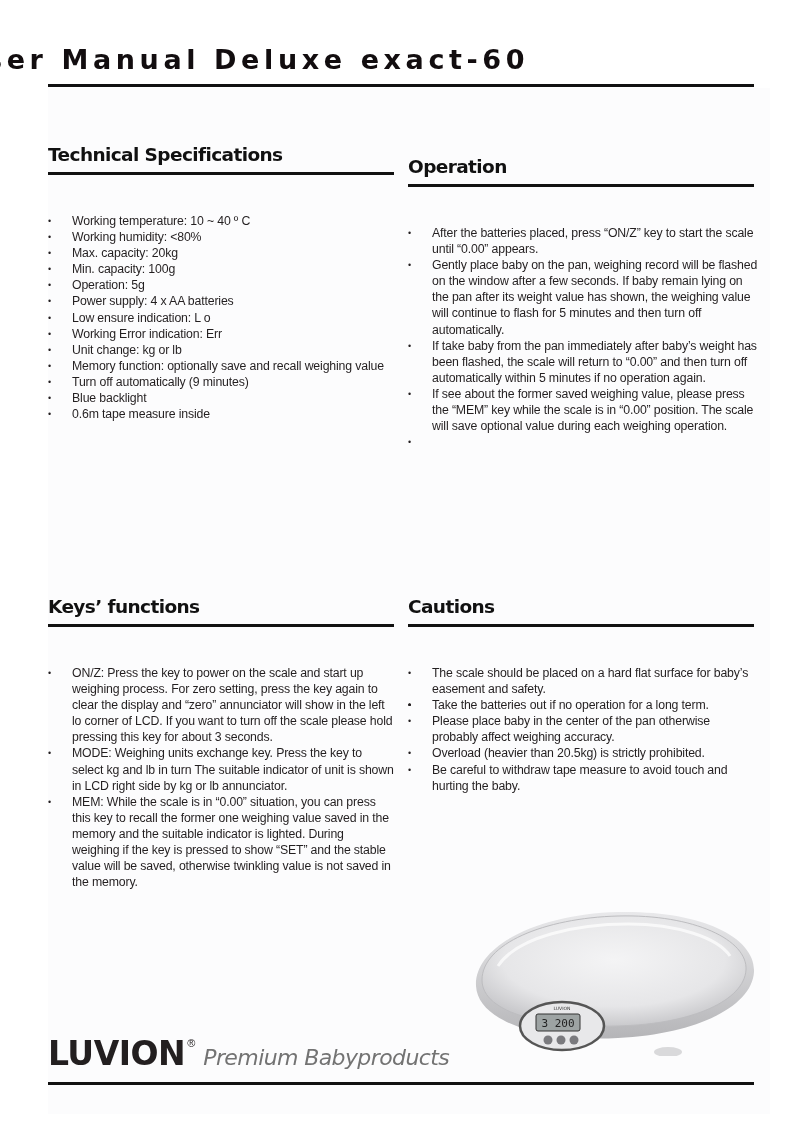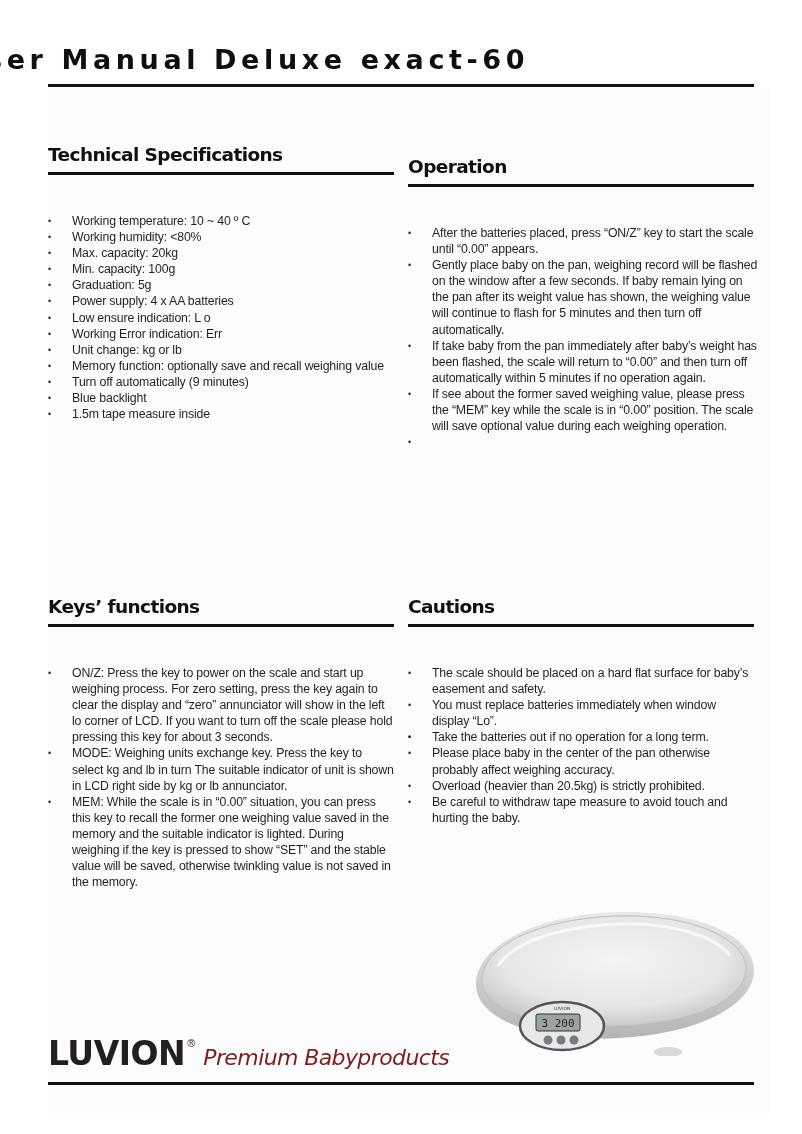--- a/index.html
+++ b/index.html
@@ -50,48 +50,48 @@
     .logo {
       position: absolute; left: 48px; top: 1034px; height: 46px; white-space: nowrap;
     }
     .logo-brand {
       font-family: "DejaVu Sans", sans-serif; font-weight: bold; font-size: 33px;
       letter-spacing: -0.5px; color: #231f20; vertical-align: baseline;
     }
     .logo-reg { font-size: 11px; vertical-align: 18px; color: #231f20; margin-left: 2px; }
     .logo-tag {
       font-family: "DejaVu Sans", sans-serif; font-style: italic; font-size: 22px;
-      letter-spacing: -0.6px; color: #7f1d1d; margin-left: 8px;
+      letter-spacing: -0.6px; color: #737373; margin-left: 8px;
     }
     .rule-bottom { position: absolute; left: 48px; top: 1082px; width: 706px; height: 3px; background: #111; }
   </style>
 </head>
 <body>
 
 <h1 class="page-title">ser Manual Deluxe exact-60</h1>
 <div class="rule-top"></div>
 <div class="panel"></div>
 
 <section class="section s-spec">
   <h2 class="section-heading">Technical Specifications</h2>
   <div class="section-rule"></div>
   <ul class="bullets">
       <li><span class="dot">•</span><span>Working temperature: 10 ~ 40 º C</span></li>
       <li><span class="dot">•</span><span>Working humidity: &lt;80%</span></li>
       <li><span class="dot">•</span><span>Max. capacity: 20kg</span></li>
       <li><span class="dot">•</span><span>Min. capacity: 100g</span></li>
-      <li><span class="dot">•</span><span>Graduation: 5g</span></li>
+      <li><span class="dot">•</span><span>Operation: 5g</span></li>
       <li><span class="dot">•</span><span>Power supply:  4 x AA batteries</span></li>
       <li><span class="dot">•</span><span>Low ensure indication: L o</span></li>
       <li><span class="dot">•</span><span>Working Error indication: Err</span></li>
       <li><span class="dot">•</span><span>Unit change: kg or lb</span></li>
       <li><span class="dot">•</span><span>Memory function: optionally save and recall weighing value</span></li>
       <li><span class="dot">•</span><span>Turn off automatically (9 minutes)</span></li>
       <li><span class="dot">•</span><span>Blue backlight</span></li>
-      <li><span class="dot">•</span><span>1.5m tape measure inside</span></li>
+      <li><span class="dot">•</span><span>0.6m tape measure inside</span></li>
     </ul>
 </section>
 
 <section class="section s-op">
   <h2 class="section-heading">Operation</h2>
   <div class="section-rule"></div>
   <ul class="bullets">
       <li><span class="dot">•</span><span>After the batteries placed, press “ON/Z” key to start the scale until “0.00” appears.</span></li>
       <li><span class="dot">•</span><span>Gently place baby on the pan, weighing record will be flashed on the window after a few seconds. If baby remain lying on the pan after its weight value has shown, the weighing value will continue to flash for 5 minutes and then turn off automatically.</span></li>
       <li><span class="dot">•</span><span>If take baby from the pan immediately after baby’s weight has been flashed, the scale will return to “0.00” and then turn off automatically within 5 minutes if no operation again.</span></li>
@@ -108,21 +108,21 @@
       <li><span class="dot">•</span><span>MODE: Weighing units exchange key. Press the key to select kg and lb in turn The suitable indicator of unit is shown in LCD right side by kg or lb annunciator.</span></li>
       <li><span class="dot">•</span><span>MEM: While the scale is in “0.00” situation, you can press this key to recall the former one weighing value saved in the memory and the suitable indicator is lighted. During weighing if the key is pressed to show “SET” and the stable value will be saved, otherwise twinkling value is not saved in the memory.</span></li>
     </ul>
 </section>
 
 <section class="section s-caut">
   <h2 class="section-heading">Cautions</h2>
   <div class="section-rule"></div>
   <ul class="bullets">
       <li><span class="dot">•</span><span>The scale should be placed on a hard flat surface for baby’s easement and safety.</span></li>
-      <li><span class="dot">•</span><span>You must replace batteries immediately when window display “Lo”.</span></li>
+      <li><span class="dot">•</span></li>
       <li><span class="dot">•</span></li>
       <li><span class="dot">•</span><span>Take the batteries out if no operation for a long term.</span></li>
       <li><span class="dot">•</span><span>Please place baby in the center of the pan otherwise probably affect weighing accuracy.</span></li>
       <li><span class="dot">•</span><span>Overload (heavier than 20.5kg) is strictly prohibited.</span></li>
       <li><span class="dot">•</span><span>Be careful to withdraw tape measure to avoid touch and hurting the baby.</span></li>
     </ul>
 </section>
 
 <div class="scale">
   <svg width="290" height="150" viewBox="0 0 290 150" xmlns="http://www.w3.org/2000/svg">

